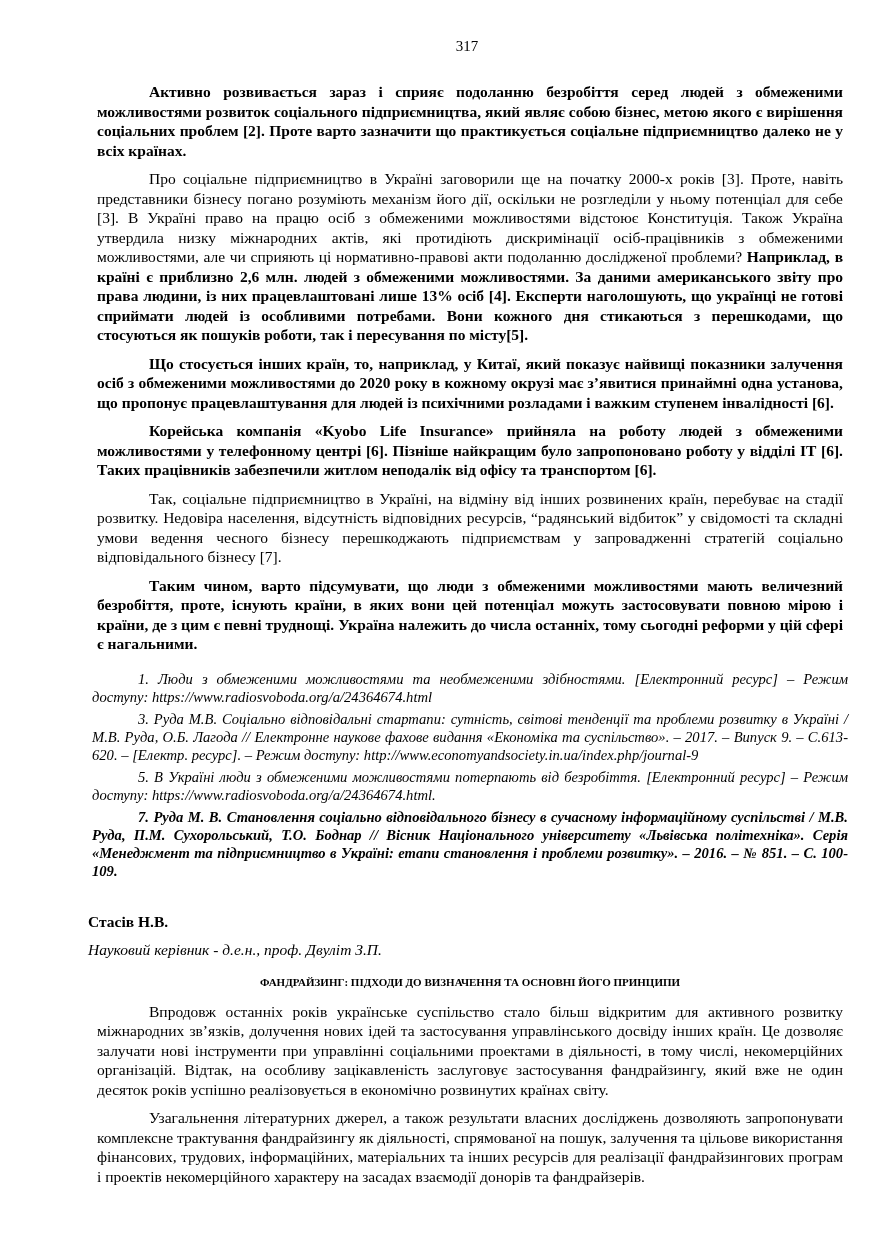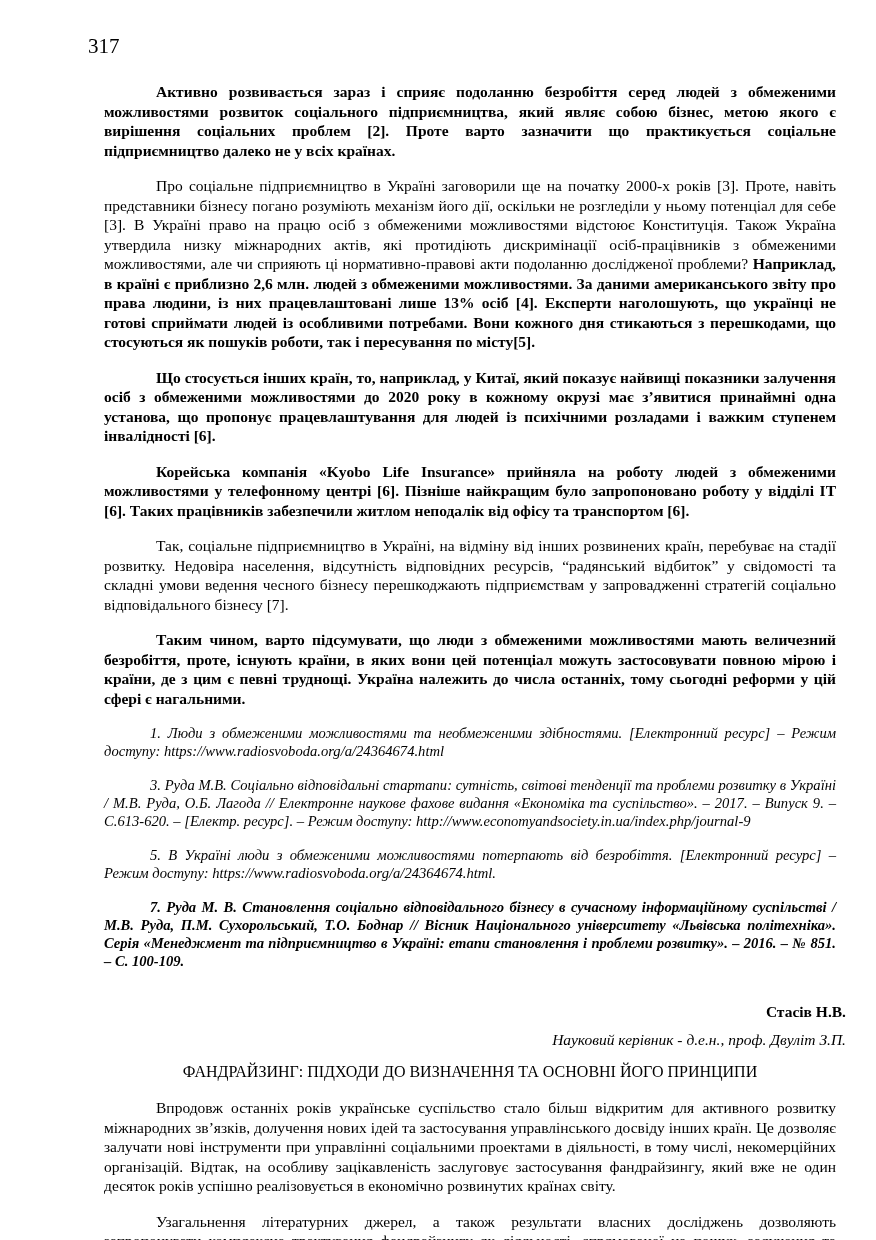--- a/index.html
+++ b/index.html
@@ -12,63 +12,63 @@
     width: 876px;
     height: 1240px;
     background: #ffffff;
     overflow: hidden;
     font-family: "Liberation Serif", "DejaVu Serif", serif;
     color: #000000;
     box-sizing: border-box;
     padding: 36px 24px 0 88px;
   }
   .page-number {
-    text-align: left;
-    font-size: 21px;
+    text-align: center;
+    font-size: 15px;
     line-height: 20px;
     padding-right: 6px;
   }
   .body-text p {
-    margin: 16px;
+    margin: 9px;
     text-indent: 52px;
     text-align: justify;
     font-size: 15.5px;
     line-height: 19.5px;
   }
   .article1-body {
     margin-top: 26px;
   }
   .refs {
     margin-top: 16px;
     font-style: italic;
   }
   .refs p {
-    margin: 16px;
+    margin: 4px;
     text-indent: 46px;
     text-align: justify;
     font-size: 14.6px;
     line-height: 18px;
     word-break: break-word;
   }
   .byline {
     margin-top: 32px;
-    text-align: right;
+    text-align: left;
     padding-right: 6px;
   }
   .byline .line {
     font-size: 15.5px;
     line-height: 20px;
   }
   .byline .bold-line { font-weight: bold; }
   .byline .italic-line { font-style: italic; margin-top: 8px; }
   .article-title {
     margin: 12px 0 10px 0;
     text-align: center;
-    font-weight: normal;
-    font-size: 16px;
+    font-weight: bold;
+    font-size: 11px;
     line-height: 20px;
   }
   .b { font-weight: bold; }
 </style>
 </head>
 <body>
 
 <div class="page">
 
   <div class="page-number">317</div>

